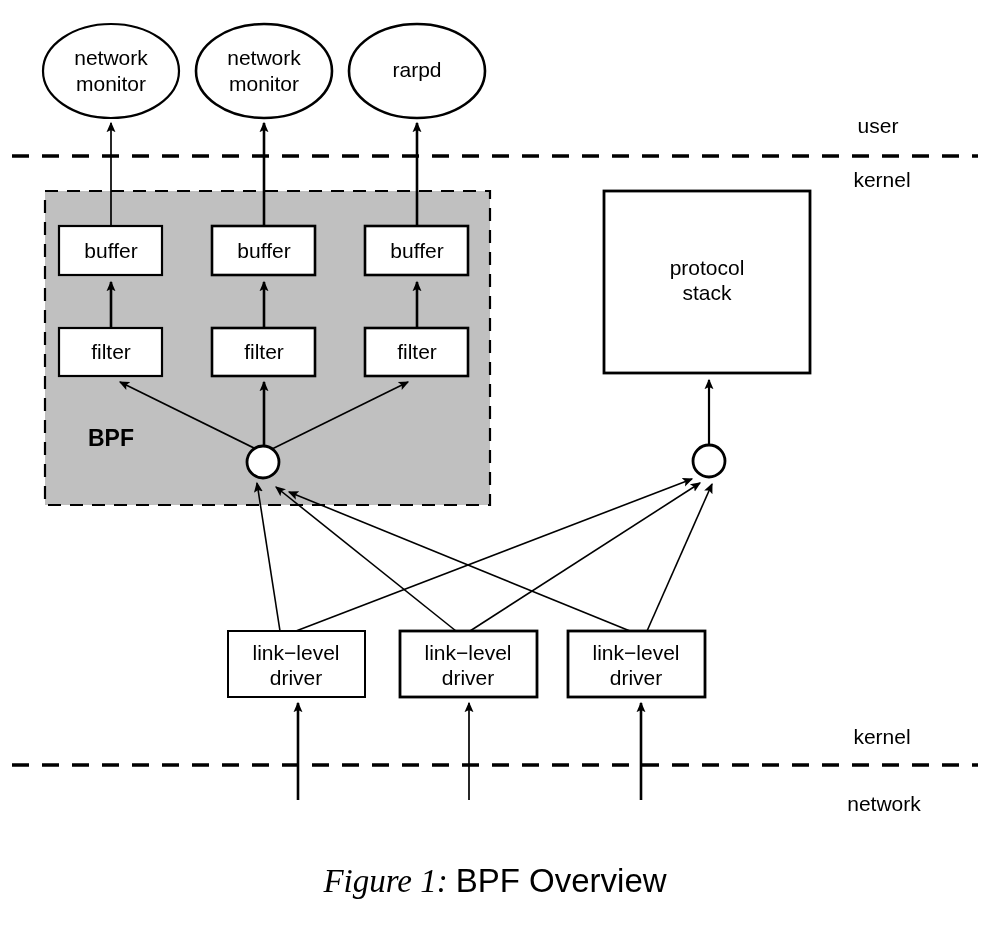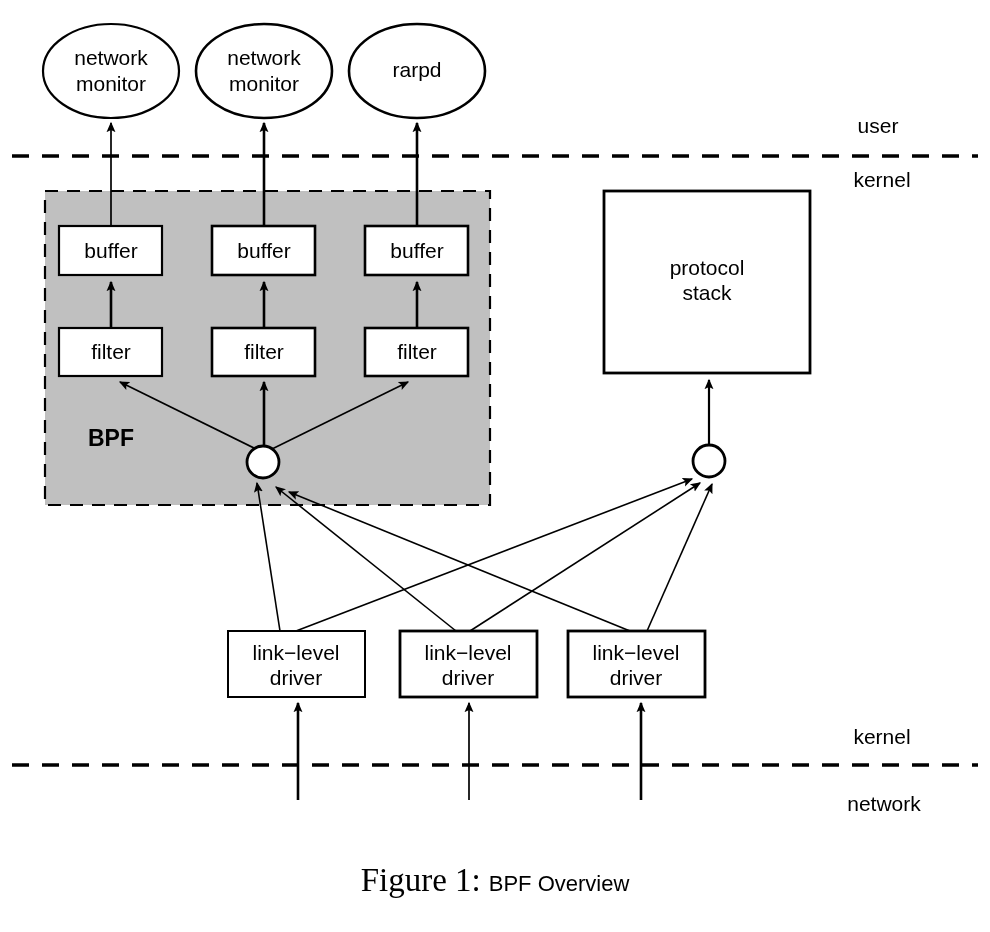--- a/index.html
+++ b/index.html
@@ -59,24 +59,25 @@
     left: 0;
     top: 862px;
     width: 990px;
     text-align: center;
     white-space: nowrap;
   }
   .caption-prefix {
     font-family: "Liberation Serif", serif;
     font-size: 33px;
     color: #000000;
+    font-style: italic;
   }
   .caption-title {
     font-family: "Liberation Sans", sans-serif;
-    font-size: 22px;
+    font-size: 33px;
     color: #000000;
     margin-left: 8px;
   }
 </style>
 </head>
 <body>
 
 <div id="figure-root">
 
   <svg id="diagram" viewBox="0 0 990 932">

